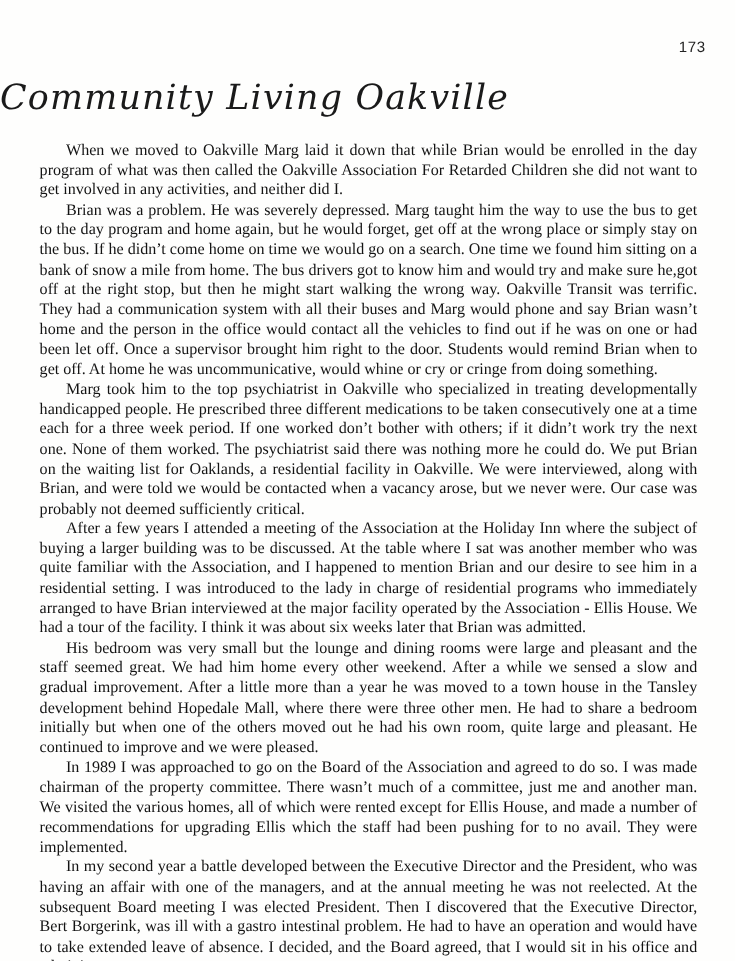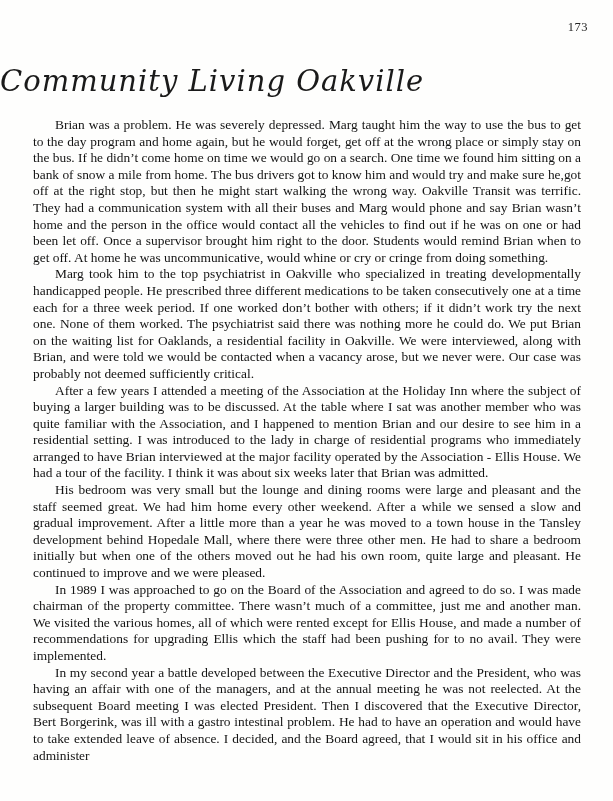--- a/index.html
+++ b/index.html
@@ -24,23 +24,23 @@
     text-align: center;
   }
   .running-head {
     font-family: "Liberation Sans", sans-serif;
     font-size: 11px;
     letter-spacing: 1.6px;
     color: #2b2b2b;
   }
   .page-number {
     position: absolute;
-    top: 20px;
+    top: 32px;
     right: 25px;
-    font-family: Liberation Serif, serif;
+    font-family: Liberation Sans, sans-serif;
     font-size: 12.5px;
     letter-spacing: 0.5px;
     color: #242424;
   }
   .chapter-title {
     position: absolute;
     top: 64px;
     left: 0;
     width: 100%;
     margin: 0;
@@ -71,20 +71,21 @@
 <body>
 
 <div class="page">
 
 
   <span class="page-number">173</span>
 
   <h1 class="chapter-title">Community Living Oakville</h1>
 
   <main class="body-text">
+      <p class="body-paragraph">When we moved to Oakville Marg laid it down that while Brian would be enrolled in the day program of what was then called the Oakville Association For Retarded Children she did not want to get involved in any activities, and neither did I.</p>
       <p class="body-paragraph">Brian was a problem. He was severely depressed. Marg taught him the way to use the bus to get to the day program and home again, but he would forget, get off at the wrong place or simply stay on the bus. If he didn’t come home on time we would go on a search. One time we found him sitting on a bank of snow a mile from home. The bus drivers got to know him and would try and make sure he,got off at the right stop, but then he might start walking the wrong way. Oakville Transit was terrific. They had a communication system with all their buses and Marg would phone and say Brian wasn’t home and the person in the office would contact all the vehicles to find out if he was on one or had been let off. Once a supervisor brought him right to the door. Students would remind Brian when to get off. At home he was uncommunicative, would whine or cry or cringe from doing something.</p>
       <p class="body-paragraph">Marg took him to the top psychiatrist in Oakville who specialized in treating developmentally handicapped people. He prescribed three different medications to be taken consecutively one at a time each for a three week period. If one worked don’t bother with others; if it didn’t work try the next one. None of them worked. The psychiatrist said there was nothing more he could do. We put Brian on the waiting list for Oaklands, a residential facility in Oakville. We were interviewed, along with Brian, and were told we would be contacted when a vacancy arose, but we never were. Our case was probably not deemed sufficiently critical.</p>
       <p class="body-paragraph">After a few years I attended a meeting of the Association at the Holiday Inn where the subject of buying a larger building was to be discussed. At the table where I sat was another member who was quite familiar with the Association, and I happened to mention Brian and our desire to see him in a residential setting. I was introduced to the lady in charge of residential programs who immediately arranged to have Brian interviewed at the major facility operated by the Association - Ellis House. We had a tour of the facility. I think it was about six weeks later that Brian was admitted.</p>
       <p class="body-paragraph">His bedroom was very small but the lounge and dining rooms were large and pleasant and the staff seemed great. We had him home every other weekend. After a while we sensed a slow and gradual improvement. After a little more than a year he was moved to a town house in the Tansley development behind Hopedale Mall, where there were three other men. He had to share a bedroom initially but when one of the others moved out he had his own room, quite large and pleasant. He continued to improve and we were pleased.</p>
       <p class="body-paragraph">In 1989 I was approached to go on the Board of the Association and agreed to do so. I was made chairman of the property committee. There wasn’t much of a committee, just me and another man. We visited the various homes, all of which were rented except for Ellis House, and made a number of recommendations for upgrading Ellis which the staff had been pushing for to no avail. They were implemented.</p>
       <p class="body-paragraph">In my second year a battle developed between the Executive Director and the President, who was having an affair with one of the managers, and at the annual meeting he was not reelected. At the subsequent Board meeting I was elected President. Then I discovered that the Executive Director, Bert Borgerink, was ill with a gastro intestinal problem. He had to have an operation and would have to take extended leave of absence. I decided, and the Board agreed, that I would sit in his office and administer</p>
     </main>
 
 </div>
 

